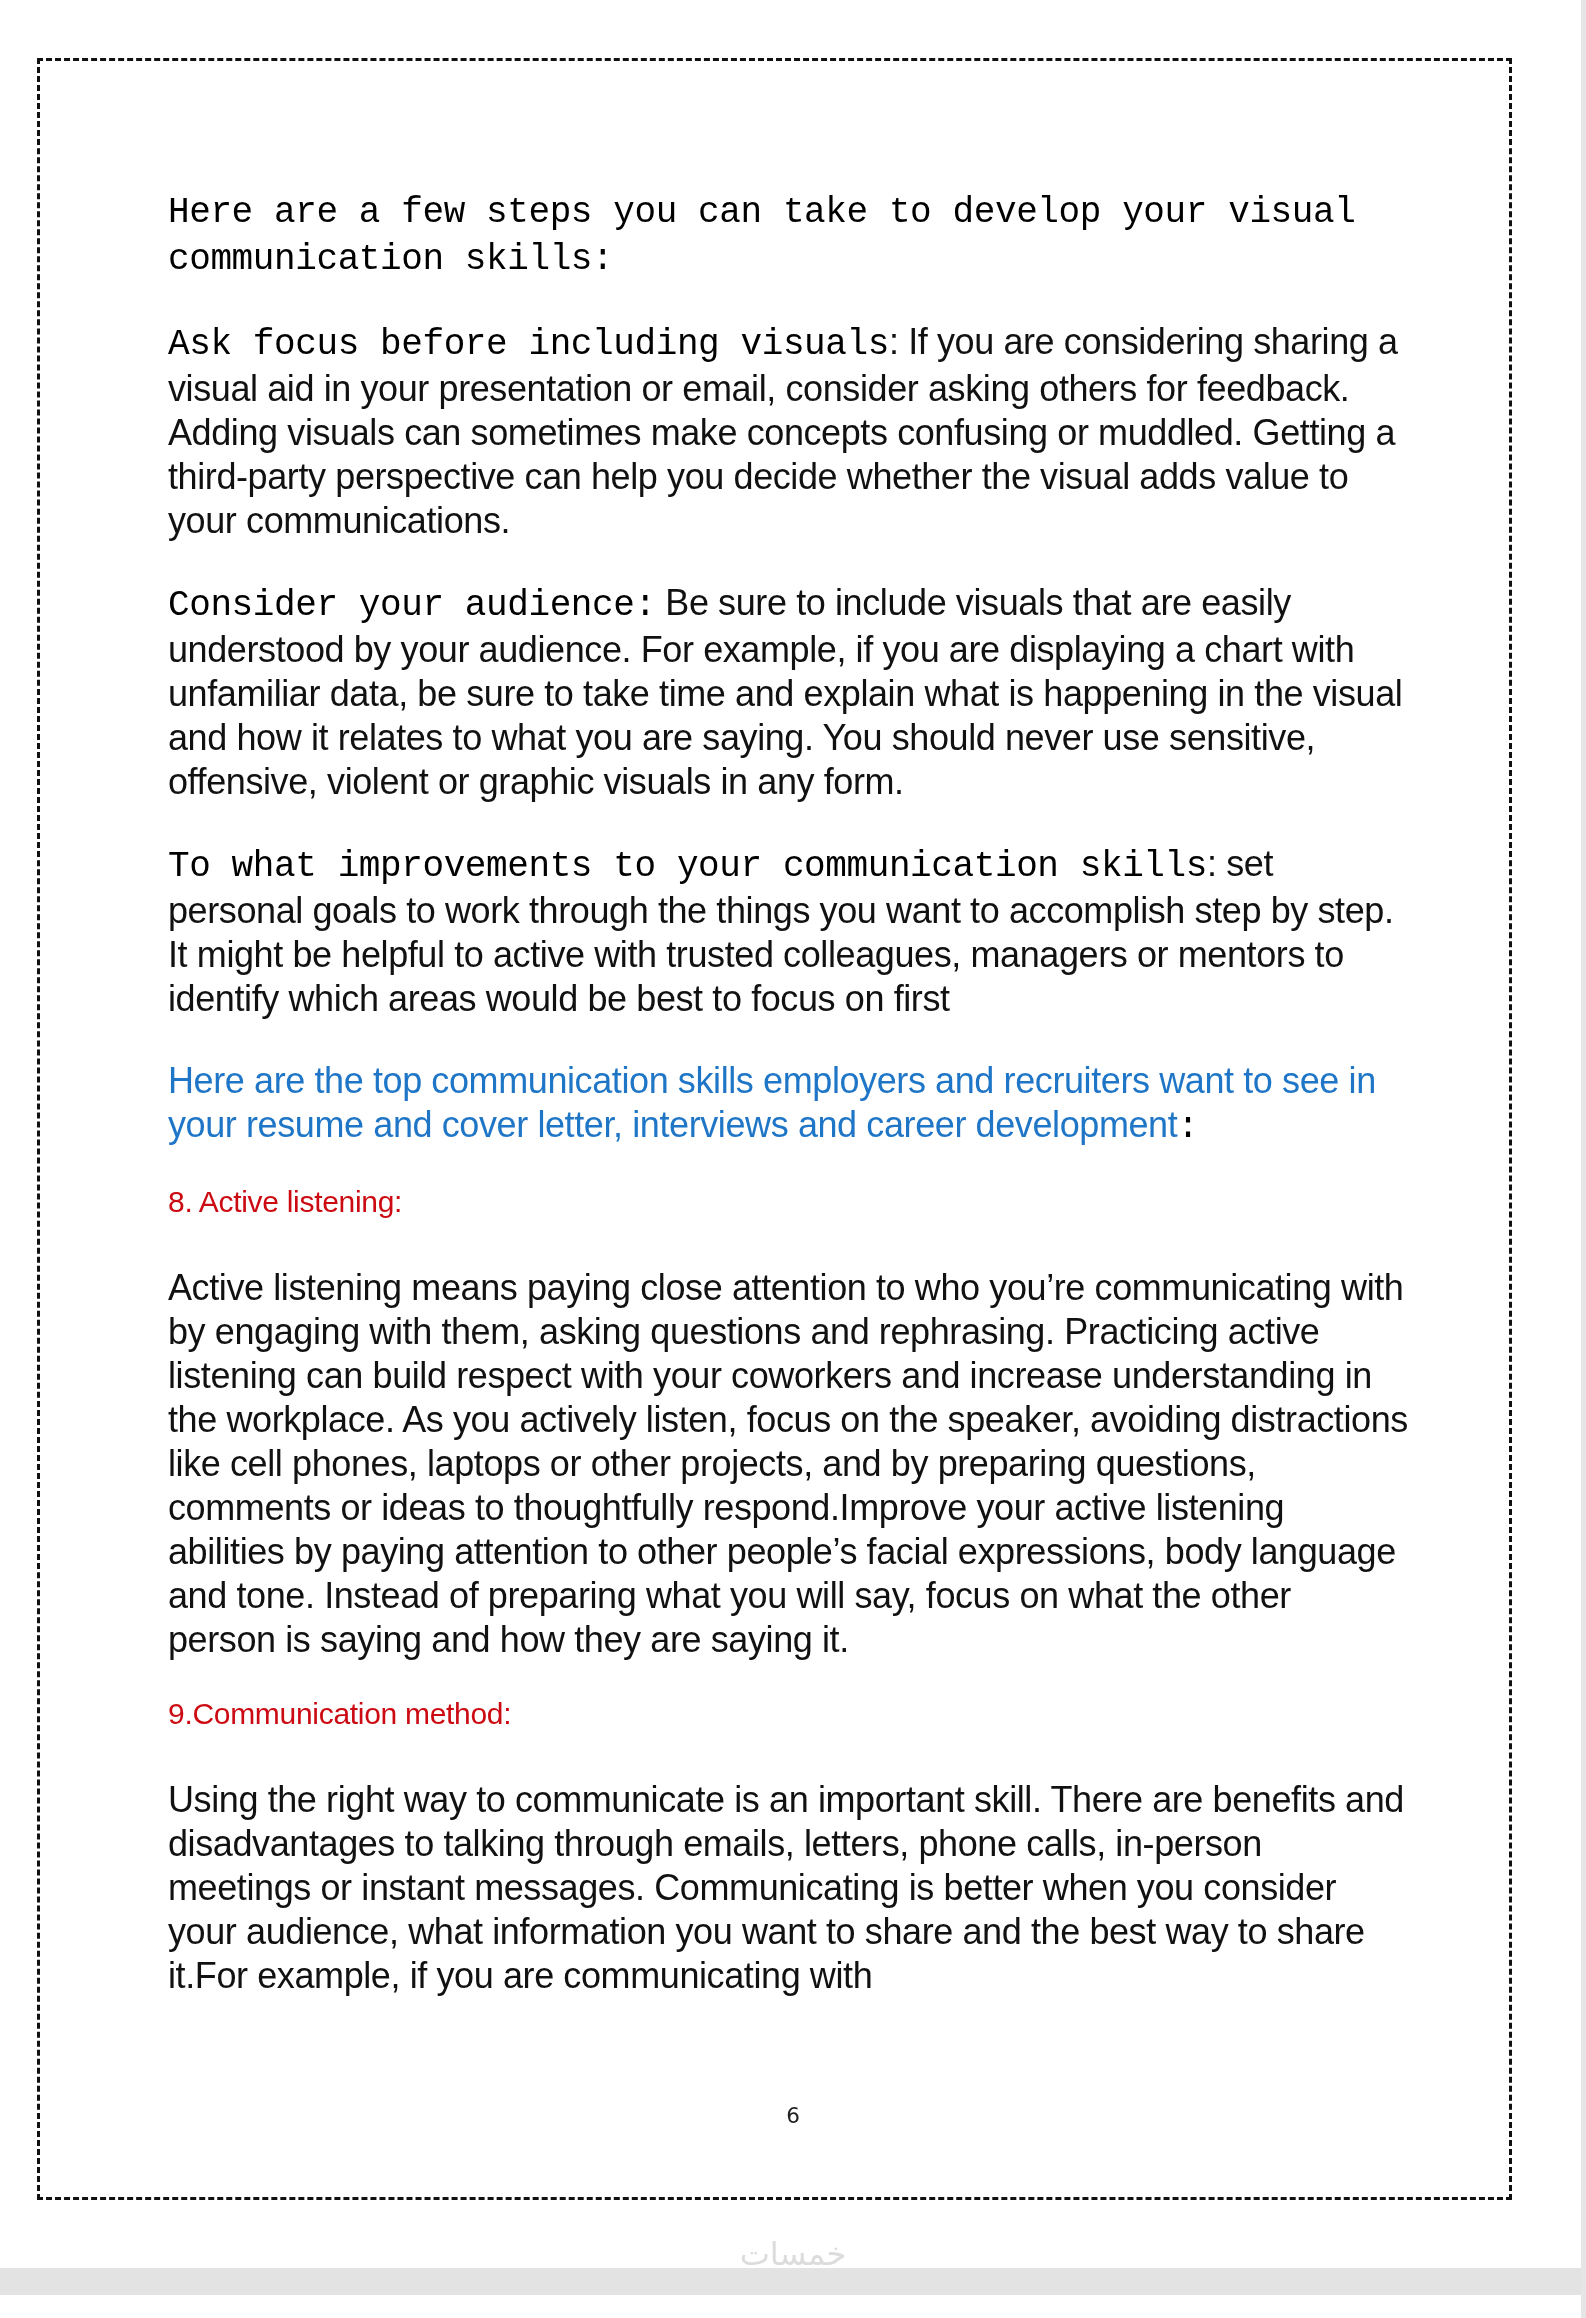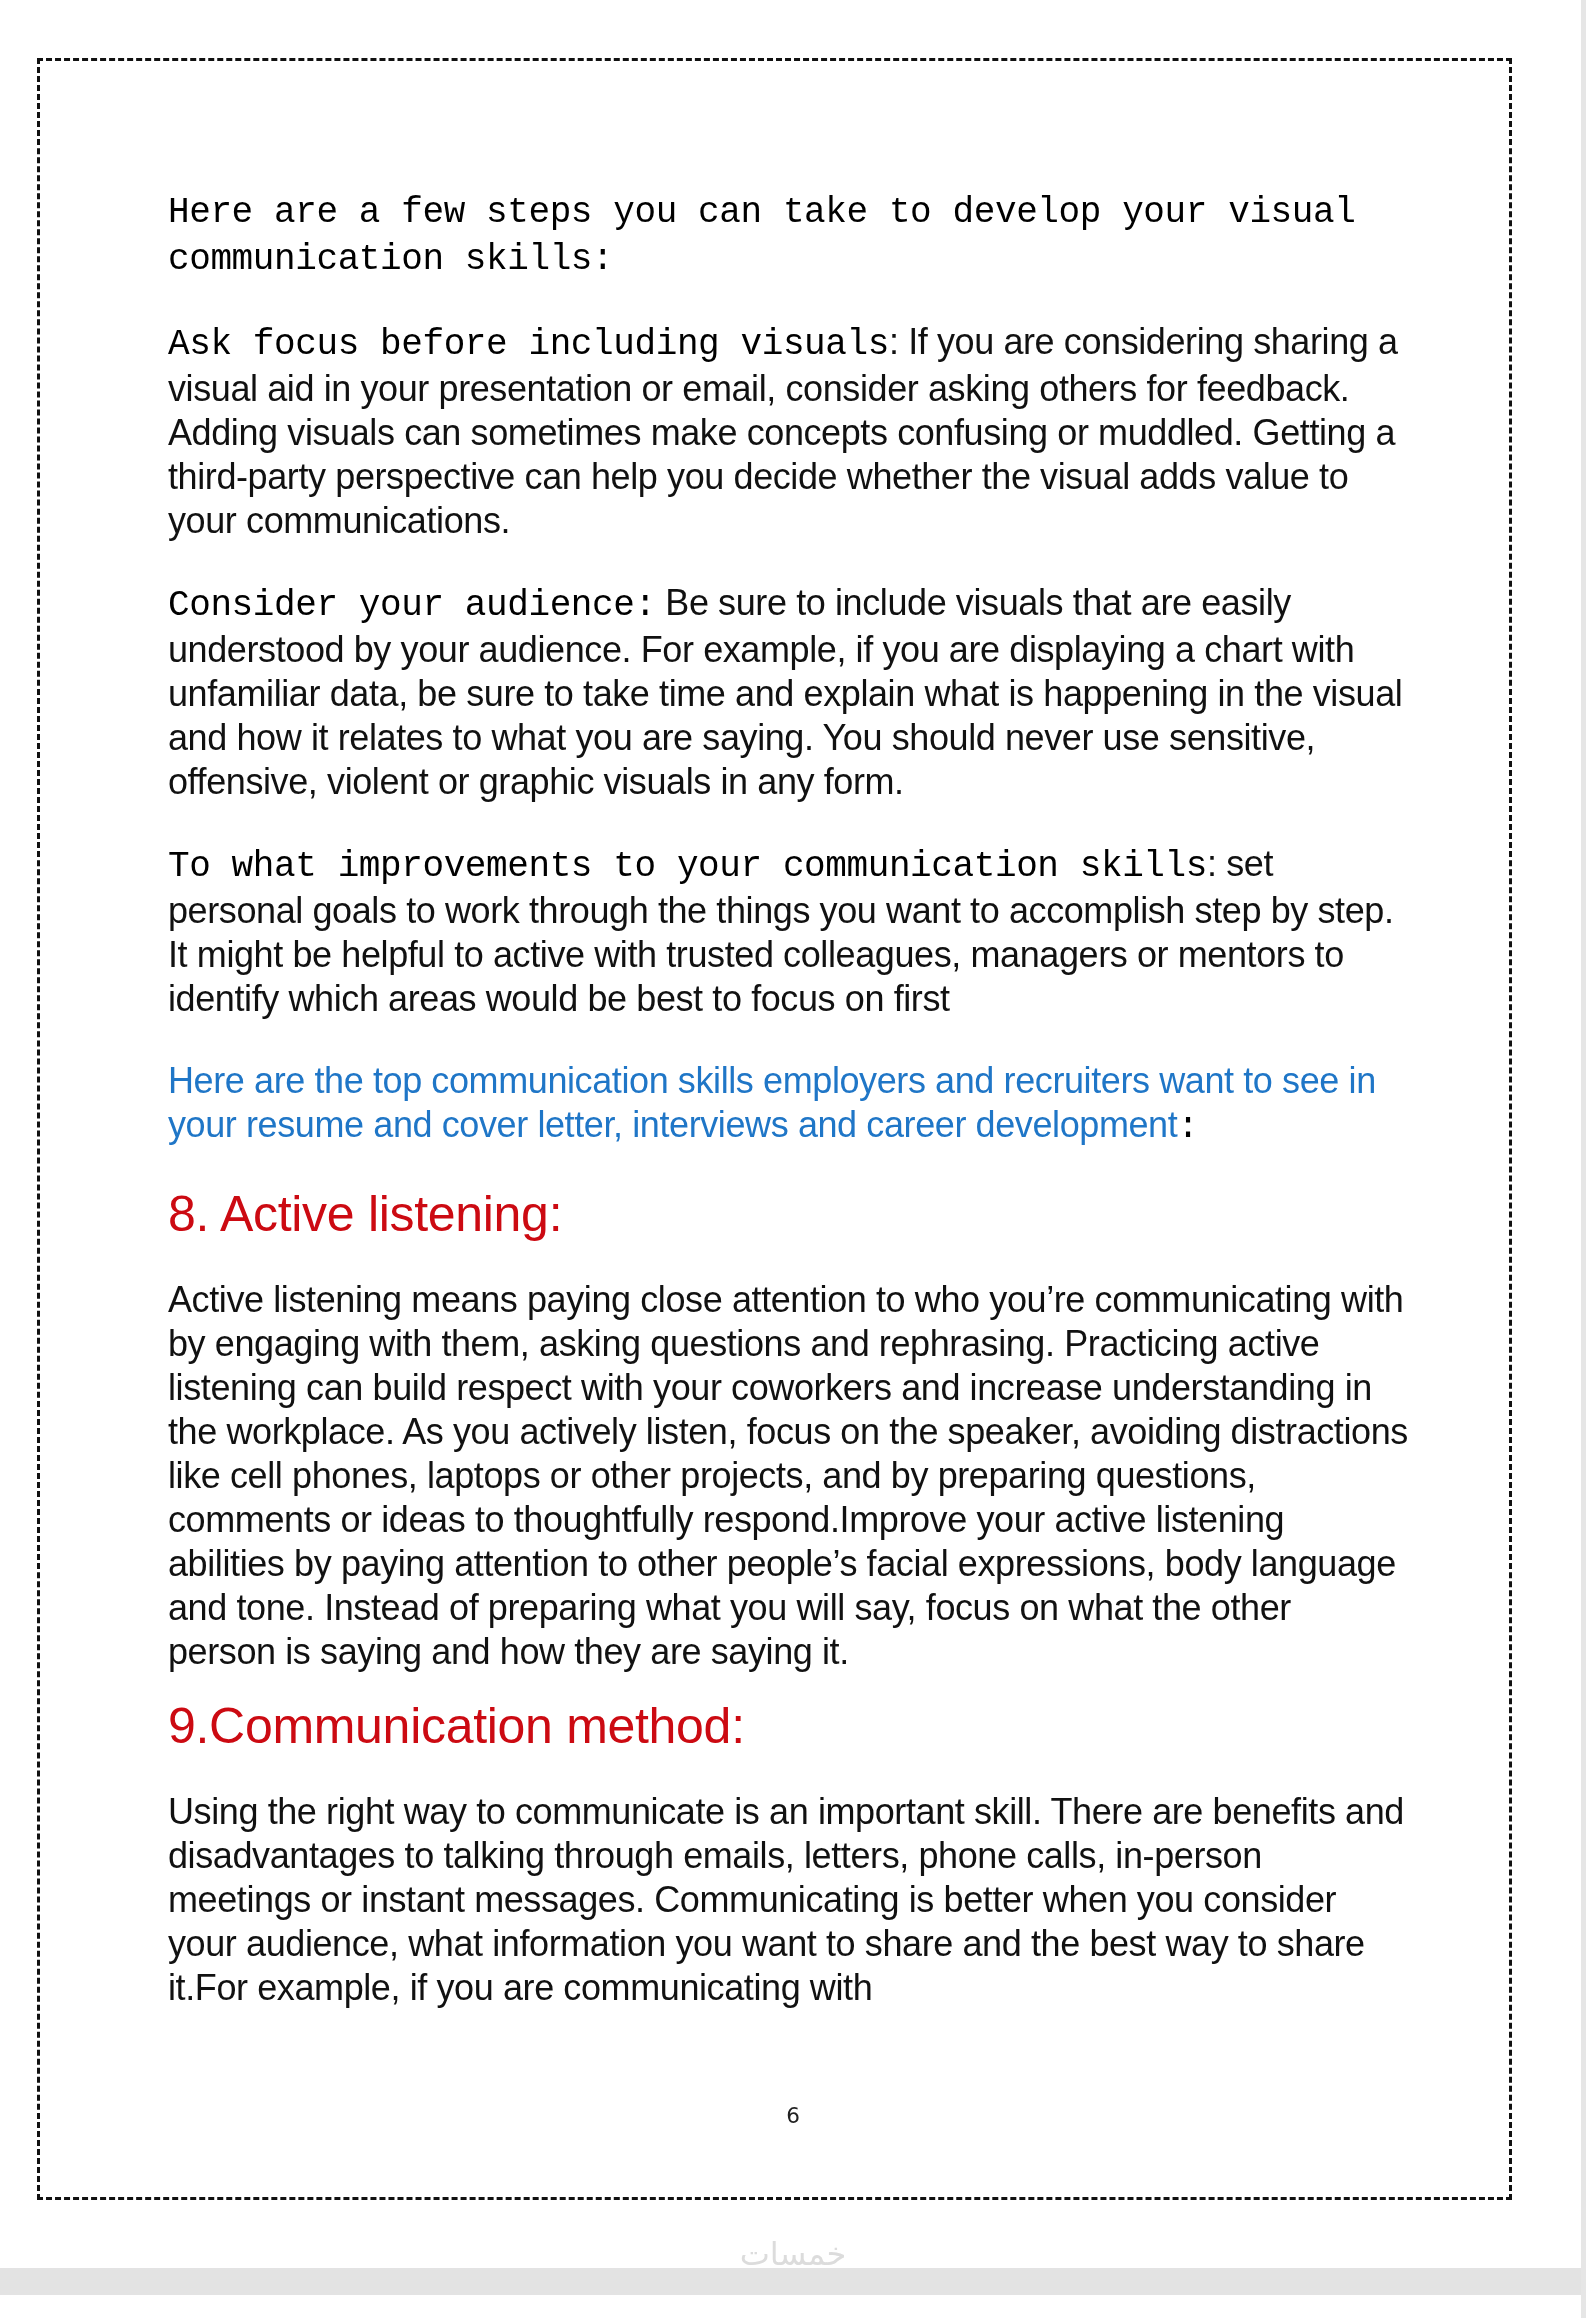--- a/index.html
+++ b/index.html
@@ -42,21 +42,21 @@
       color: #111111;
       letter-spacing: -0.4px;
     }
     .content p {
       margin: 0 0 38px 0;
     }
     .red { color: #000000; font-family: Liberation Mono, monospace; }
     .blue { color: #1f76c7; }
     .heading {
       color: #cc0a12;
-      font-size: 50px;
+      font-size: 30px;
       line-height: 52px;
       margin: 12px 0 38px 0;
       font-weight: normal;
       letter-spacing: -0.3px;
     }
     .heading.h8 { margin-top: 0; }
     .page-number {
       position: absolute;
       left: 0;
       width: 100%;
@@ -99,21 +99,21 @@
   <p>
     <span class="red">Here are a few steps you can take to develop your visual communication skills:</span>
   </p>
 
   <p><span class="red">Ask focus before including visuals</span><span>:</span><span> If you are considering sharing a visual aid in your presentation or email, consider asking others for feedback. Adding visuals can sometimes make concepts confusing or muddled. Getting a third-party perspective can help you decide whether the visual adds value to your communications.</span></p>
 
   <p><span class="red">Consider your audience:</span><span> Be sure to include visuals that are easily understood by your audience. For example, if you are displaying a chart with unfamiliar data, be sure to take time and explain what is happening in the visual and how it relates to what you are saying. You should never use sensitive, offensive, violent or graphic visuals in any form.</span></p>
 
   <p><span class="red">To what improvements to your communication skills</span><span>:</span><span> set personal goals to work through the things you want to accomplish step by step. It might be helpful to active with trusted colleagues, managers or mentors to identify which areas would be best to focus on first</span></p>
 
-  <p style="margin-bottom:38px;"><span class="blue">Here are the top communication skills employers and recruiters want to see in your resume and cover letter, interviews and career development</span><span class="red">:</span></p>
+  <p style="margin-bottom:26px;"><span class="blue">Here are the top communication skills employers and recruiters want to see in your resume and cover letter, interviews and career development</span><span class="red">:</span></p>
 
   <h2 class="heading h8">8. Active listening:</h2>
   <p style="margin-bottom:26px;">Active listening means paying close attention to who you’re communicating with by engaging with them, asking questions and rephrasing. Practicing active listening can build respect with your coworkers and increase understanding in the workplace. As you actively listen, focus on the speaker, avoiding distractions like cell phones, laptops or other projects, and by preparing questions, comments or ideas to thoughtfully respond.Improve your active listening abilities by paying attention to other people’s facial expressions, body language and tone. Instead of preparing what you will say, focus on what the other person is saying and how they are saying it.</p>
 
   <h2 class="heading">9.Communication method:</h2>
   <p>Using the right way to communicate is an important skill. There are benefits and disadvantages to talking through emails, letters, phone calls, in-person meetings or instant messages. Communicating is better when you consider your audience, what information you want to share and the best way to share it.For example, if you are communicating with</p>
 </div>
 
 <div class="page-number">6</div>
 

